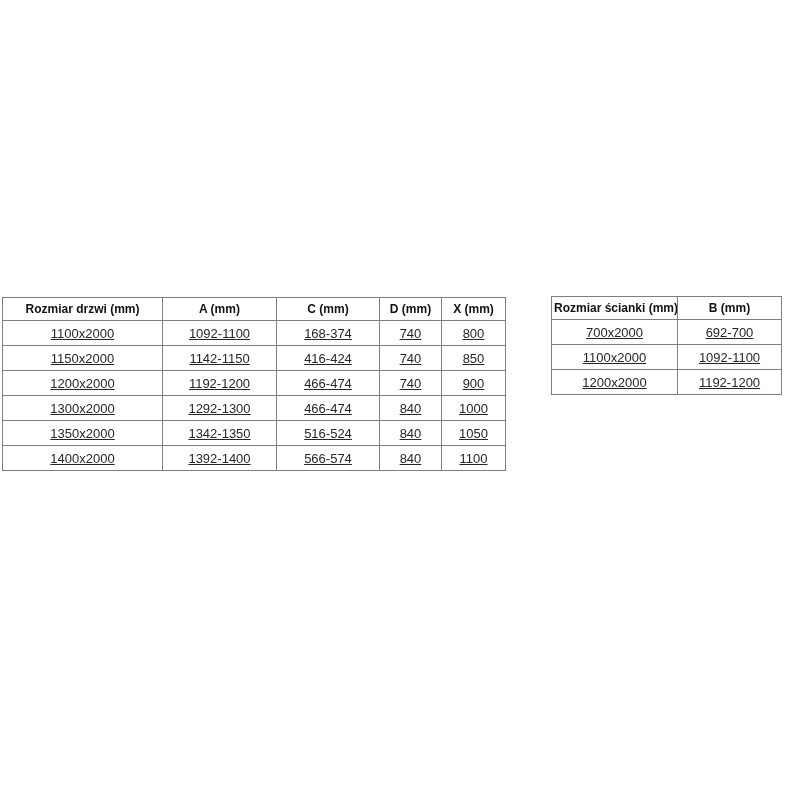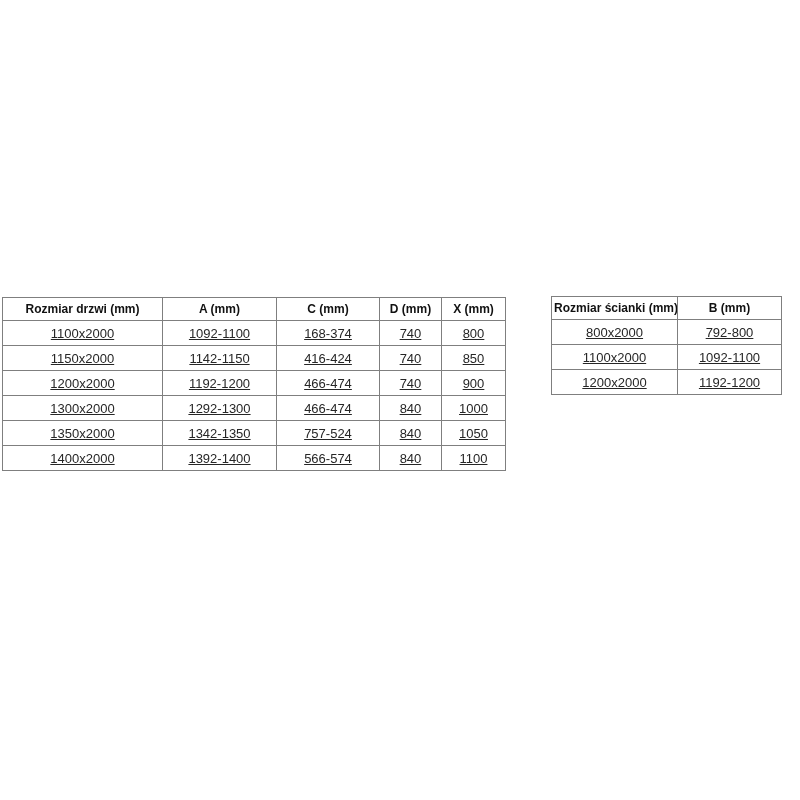--- a/index.html
+++ b/index.html
@@ -100,21 +100,21 @@
       <tr>
         <td>1300x2000</td>
         <td>1292-1300</td>
         <td>466-474</td>
         <td>840</td>
         <td>1000</td>
       </tr>
       <tr>
         <td>1350x2000</td>
         <td>1342-1350</td>
-        <td>757-524</td>
+        <td>516-524</td>
         <td>840</td>
         <td>1050</td>
       </tr>
       <tr>
         <td>1400x2000</td>
         <td>1392-1400</td>
         <td>566-574</td>
         <td>840</td>
         <td>1100</td>
       </tr>
@@ -127,22 +127,22 @@
         <col style="width:104px">
     </colgroup>
     <thead>
       <tr>
         <th>Rozmiar ścianki (mm)</th>
         <th>B (mm)</th>
       </tr>
     </thead>
     <tbody>
       <tr>
-        <td>800x2000</td>
-        <td>792-800</td>
+        <td>700x2000</td>
+        <td>692-700</td>
       </tr>
       <tr>
         <td>1100x2000</td>
         <td>1092-1100</td>
       </tr>
       <tr>
         <td>1200x2000</td>
         <td>1192-1200</td>
       </tr>
     </tbody>

